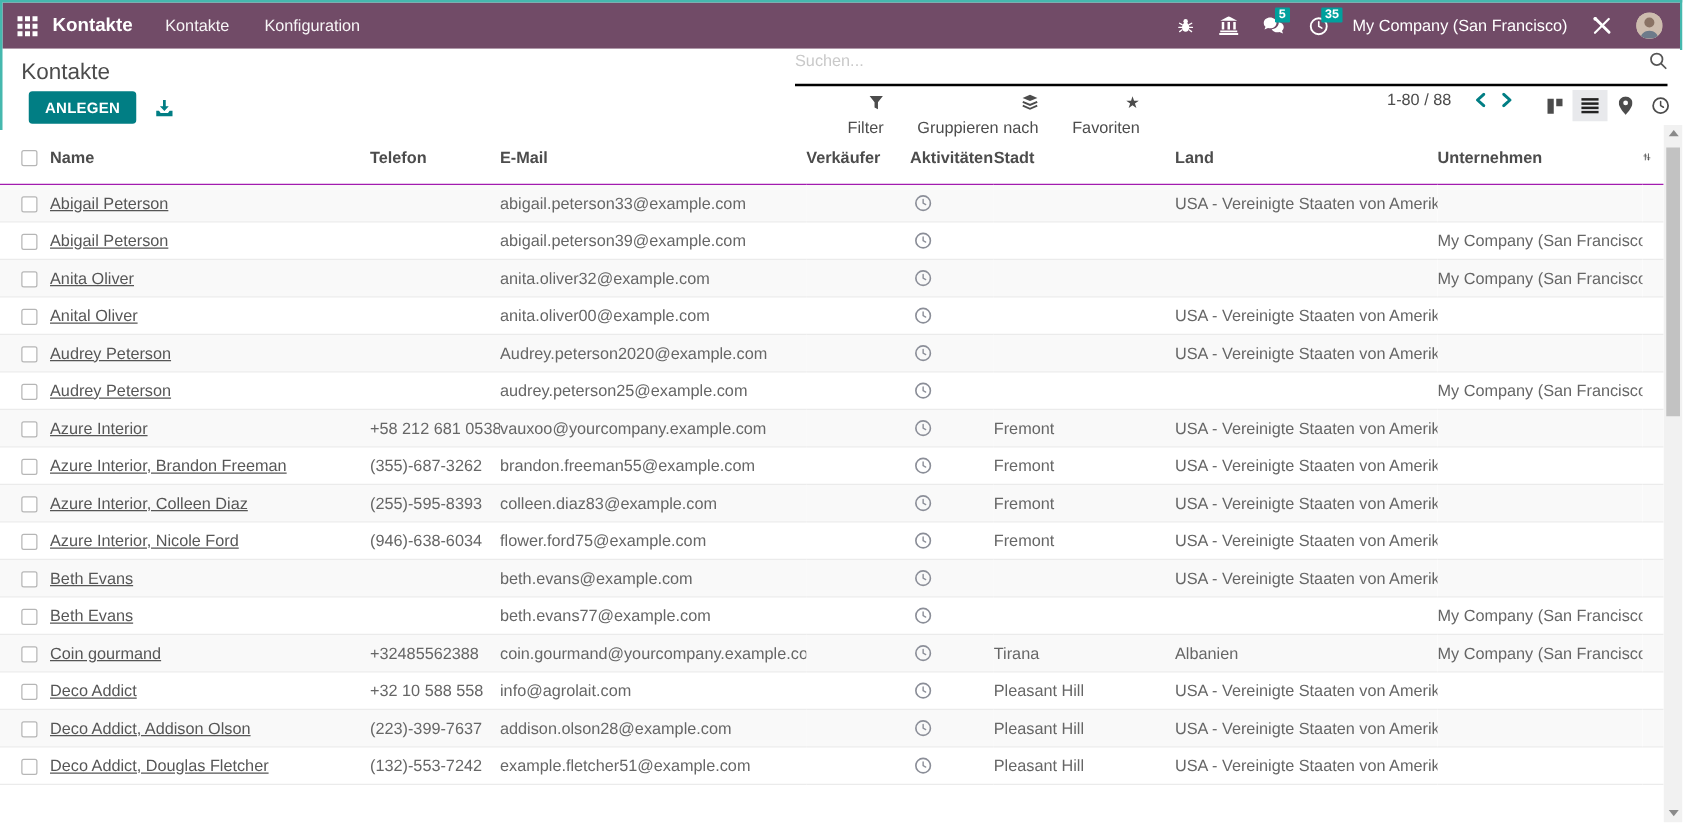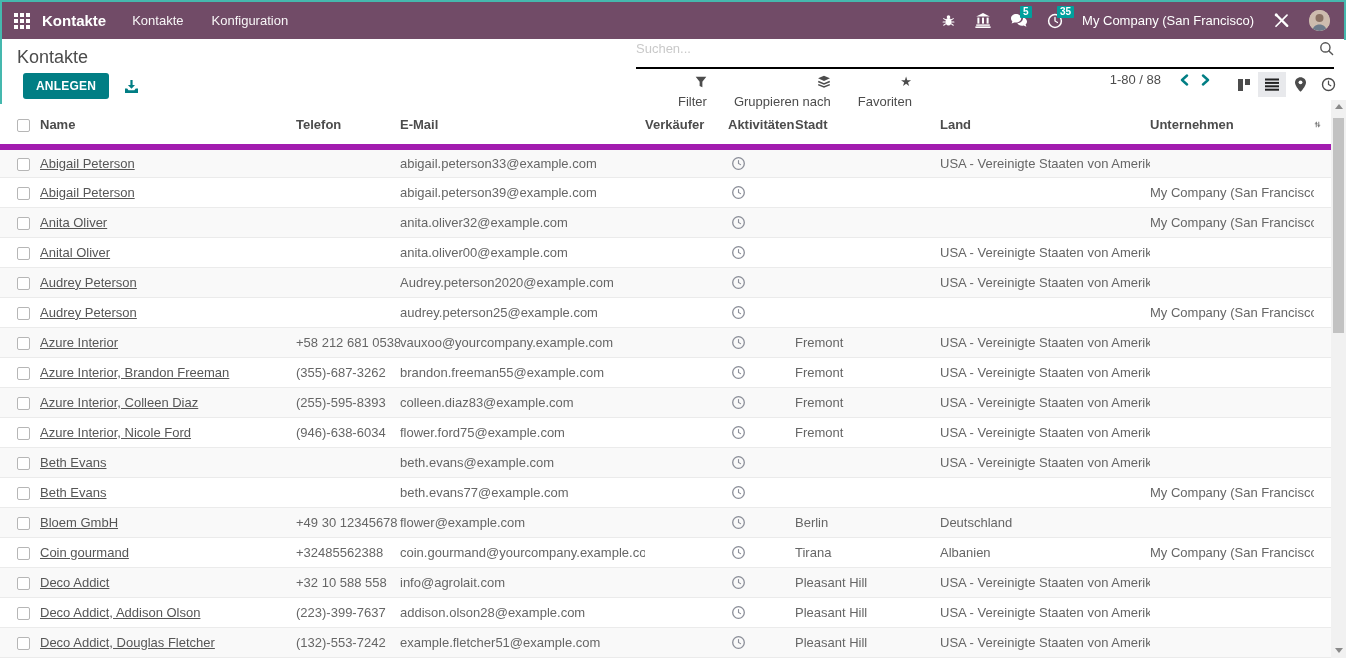--- a/index.html
+++ b/index.html
@@ -63,21 +63,21 @@
   .pager-range { font-size:13px; color:#4c4c4c; margin-right:13px; }
   .pager-btn { cursor:pointer; display:flex; padding:2px 5px; }
   .view-switcher { display:flex; margin-left:14px; }
   .switch-btn { width:28px; height:25px; display:flex; align-items:center; justify-content:center; cursor:pointer; }
   .switch-btn.active { background:#e8e9ec; }
 
   
   .list-wrap { position:absolute; top:105px; left:0; width:1331px; bottom:0; overflow:hidden; }
   table { border-collapse:collapse; table-layout:fixed; width:1331px; }
   th, td { text-align:left; font-weight:normal; padding:0 8px 0 0; white-space:nowrap; overflow:hidden; }
-  thead th { height:42px; font-size:13px; font-weight:bold; color:#4c4c4c; border-bottom:6px solid #a21caf; cursor:pointer; }
+  thead th { height:42px; font-size:13px; font-weight:bold; color:#4c4c4c; border-bottom:1px solid #a21caf; cursor:pointer; }
   tbody td { height:30px; font-size:13px; color:#666; border-bottom:1px solid #ebebeb; }
   tbody tr { cursor:pointer; }
   tbody tr:nth-child(odd) { background:#f9f9f9; }
   .col-check { width:40px; }
   .col-name { width:256px; }
   .col-phone { width:104px; }
   .col-email { width:245px; }
   .col-sales { width:83px; }
   .col-activity { width:67px; }
   .col-city { width:145px; }
@@ -528,39 +528,20 @@
     </td>
     <td class="cell-city"></td>
     <td class="cell-country"></td>
     <td class="cell-company">My Company (San Francisco)</td>
     <td></td>
   </tr>
         <tr class="data-row">
     <td class="cell-check">
       <span class="checkbox"></span>
     </td>
-    <td class="cell-name">Bloem GmbH</td>
-    <td class="cell-phone">+49 30 12345678</td>
-    <td class="cell-email">flower@example.com</td>
-    <td class="cell-sales"></td>
-    <td class="cell-activity">
-      <svg width="15" height="15" viewBox="0 0 16 16">
-        <circle cx="8" cy="8" r="6.2" fill="none" stroke="#8b8e98" stroke-width="1.4"></circle>
-        <path d="M8 4.8V8l2.2 1.2" fill="none" stroke="#8b8e98" stroke-width="1.2" stroke-linecap="round"></path>
-      </svg>
-    </td>
-    <td class="cell-city">Berlin</td>
-    <td class="cell-country">Deutschland</td>
-    <td class="cell-company"></td>
-    <td></td>
-  </tr>
-        <tr class="data-row">
-    <td class="cell-check">
-      <span class="checkbox"></span>
-    </td>
     <td class="cell-name">Coin gourmand</td>
     <td class="cell-phone">+32485562388</td>
     <td class="cell-email">coin.gourmand@yourcompany.example.com</td>
     <td class="cell-sales"></td>
     <td class="cell-activity">
       <svg width="15" height="15" viewBox="0 0 16 16">
         <circle cx="8" cy="8" r="6.2" fill="none" stroke="#8b8e98" stroke-width="1.4"></circle>
         <path d="M8 4.8V8l2.2 1.2" fill="none" stroke="#8b8e98" stroke-width="1.2" stroke-linecap="round"></path>
       </svg>
     </td>

